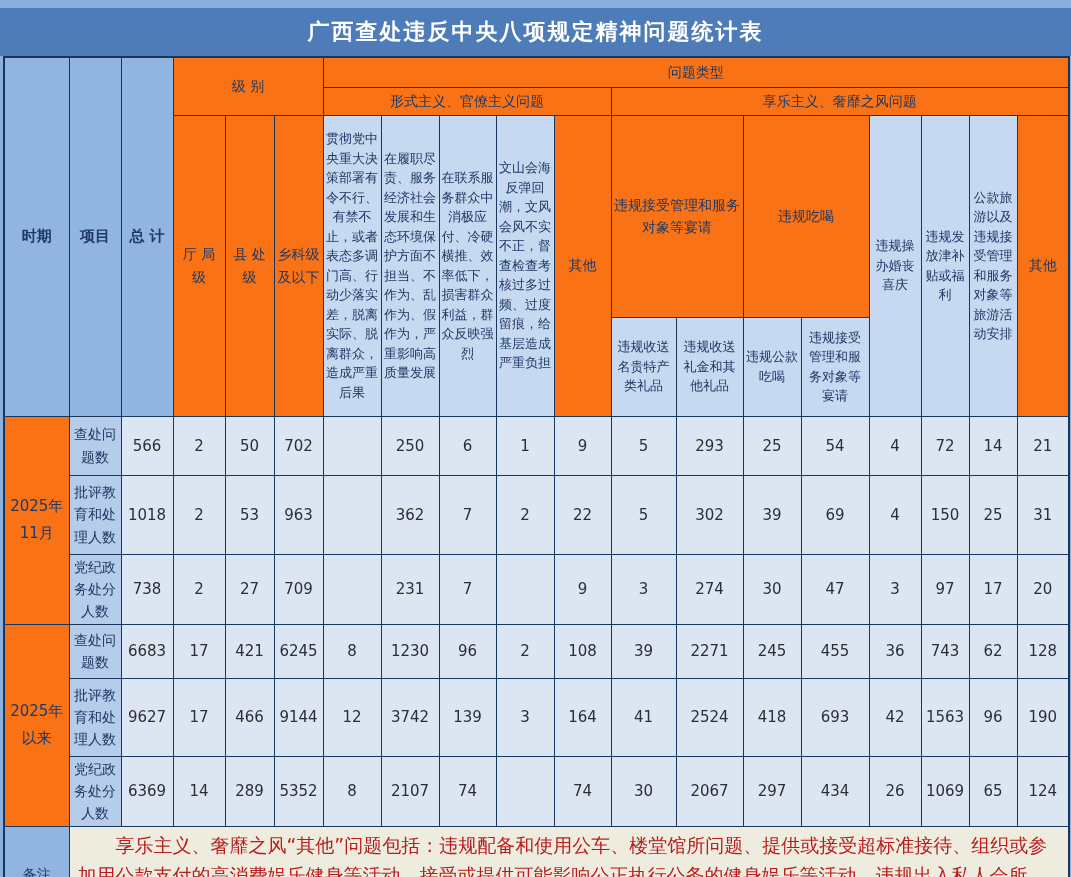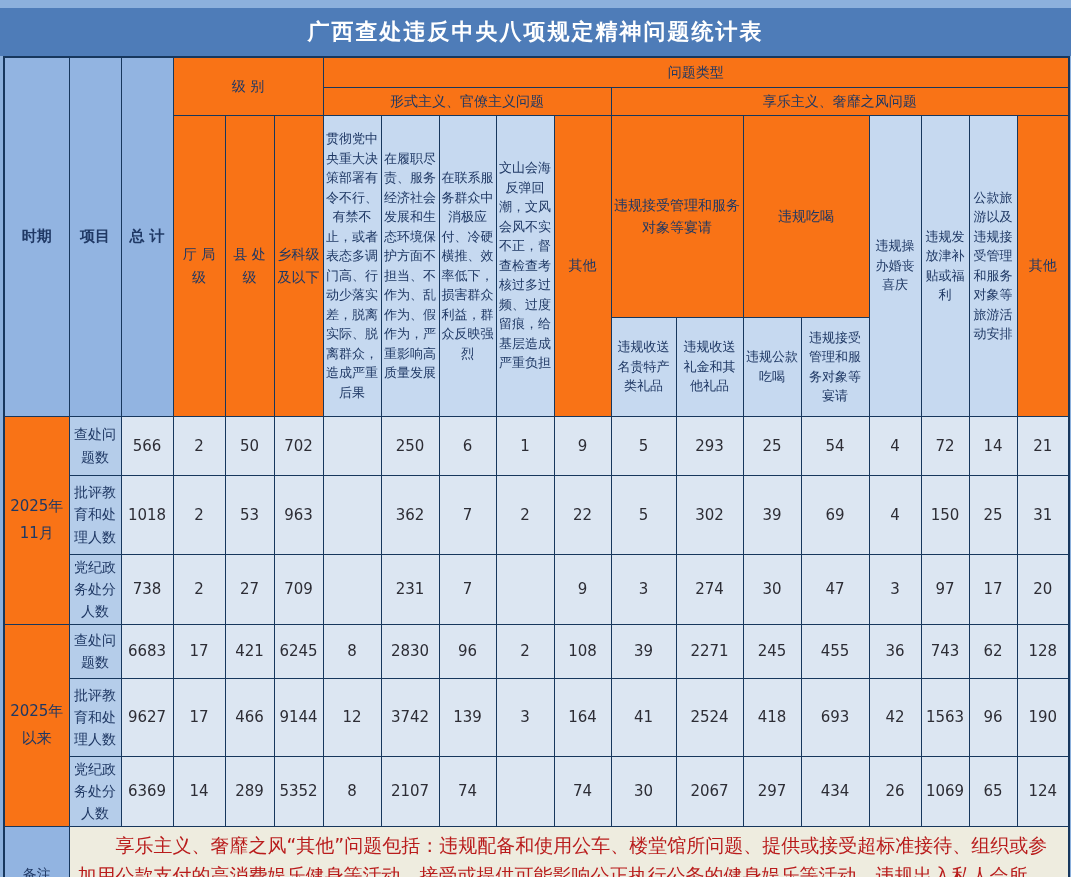--- a/index.html
+++ b/index.html
@@ -173,21 +173,21 @@
       </tr>
       <tr class="br-1-0">
         <td rowspan="3" class="period-cell">2025年
 以来</td>
         <td class="item-cell">查处问题数</td>
         <td class="v">6683</td>
         <td class="v">17</td>
         <td class="v">421</td>
         <td class="v">6245</td>
         <td class="v">8</td>
-        <td class="v">2830</td>
+        <td class="v">1230</td>
         <td class="v">96</td>
         <td class="v">2</td>
         <td class="v">108</td>
         <td class="v">39</td>
         <td class="v">2271</td>
         <td class="v">245</td>
         <td class="v">455</td>
         <td class="v">36</td>
         <td class="v">743</td>
         <td class="v">62</td>

